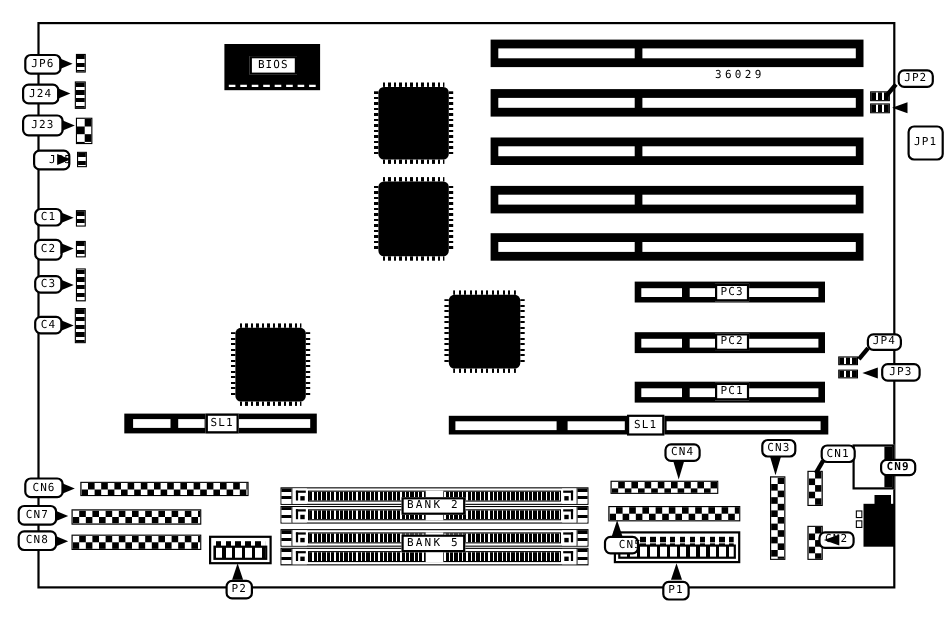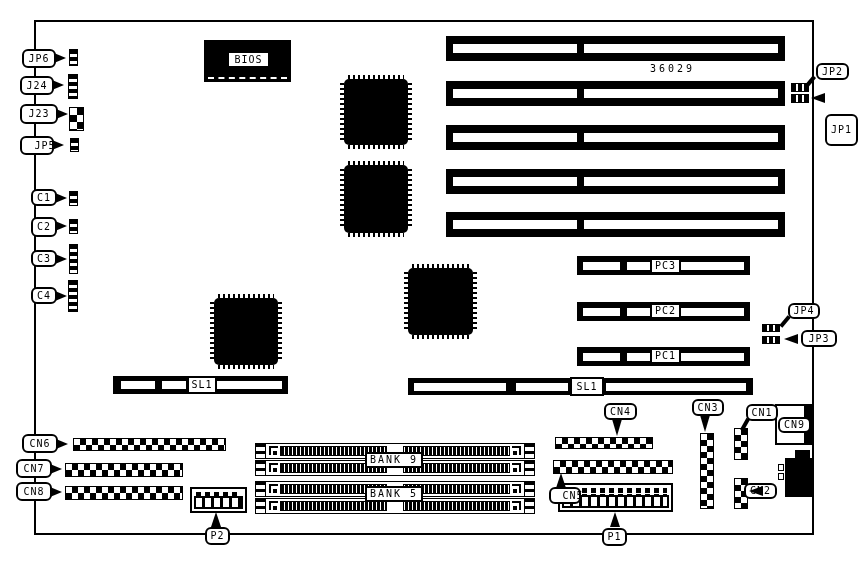--- a/index.html
+++ b/index.html
@@ -207,21 +207,21 @@
   </div>
   <div class="abs simm" style="left:255px;top:498px;width:280px;height:16px;">
     <div class="sc scl"></div>
       <div class="slatch L"></div>
       <div class="sb">
         <div class="sn"></div>
       </div>
       <div class="slatch R"></div>
       <div class="sc scr"></div>
   </div>
-  <div class="abs lb" style="left:365px;top:452px;width:58px;height:16px;letter-spacing:2px;">BANK 9</div>
+  <div class="abs lb" style="left:365px;top:452px;width:58px;height:16px;letter-spacing:2px;">BANK 2</div>
   <div class="abs lb" style="left:365px;top:486px;width:58px;height:16px;letter-spacing:2px;">BANK 5</div>
 
   <div class="abs pcon" style="left:190px;top:487px;width:57px;height:26px;">
     <div class="pd"></div>
       <div class="pq">
         <div class="pc"></div>
       </div>
   </div>
   <div class="abs pcon" style="left:558px;top:483px;width:115px;height:29px;">
     <div class="pd"></div>
@@ -238,21 +238,21 @@
   <div class="abs blk" style="left:795px;top:450px;width:15px;height:10px;"></div>
   <div class="abs wtab" style="left:778px;top:464px;width:6px;height:7px;"></div>
   <div class="abs wtab" style="left:778px;top:473px;width:6px;height:7px;"></div>
 
   <div class="abs co" style="left:22px;top:49px;width:34px;height:19px;">JP6</div>
   <div class="abs ptr ptr-r" style="left:54px;top:53px;"></div>
   <div class="abs co" style="left:20px;top:76px;width:34px;height:19px;">J24</div>
   <div class="abs ptr ptr-r" style="left:52px;top:80px;"></div>
   <div class="abs co" style="left:20px;top:104px;width:38px;height:20px;">J23</div>
   <div class="abs ptr ptr-r" style="left:56px;top:109px;"></div>
-  <div class="abs co" style="left:20px;top:136px;width:34px;height:19px;padding-left:16px;">JP5</div>
+  <div class="abs co" style="left:30px;top:136px;width:34px;height:19px;padding-left:16px;">JP5</div>
   <div class="abs ptr ptr-r" style="left:52px;top:140px;"></div>
   <div class="abs co" style="left:31px;top:189px;width:26px;height:17px;">C1</div>
   <div class="abs ptr ptr-r" style="left:55px;top:193px;"></div>
   <div class="abs co" style="left:31px;top:217px;width:26px;height:20px;">C2</div>
   <div class="abs ptr ptr-r" style="left:55px;top:221px;"></div>
   <div class="abs co" style="left:31px;top:250px;width:26px;height:17px;">C3</div>
   <div class="abs ptr ptr-r" style="left:55px;top:254px;"></div>
   <div class="abs co" style="left:31px;top:287px;width:26px;height:17px;">C4</div>
   <div class="abs ptr ptr-r" style="left:55px;top:291px;"></div>
   <div class="abs co" style="left:22px;top:434px;width:36px;height:19px;">CN6</div>
@@ -276,17 +276,17 @@
   <div class="abs co" style="left:602px;top:528px;width:25px;height:18px;">P1</div>
   <div class="abs ptr ptr-u" style="left:610px;top:512px;"></div>
   <div class="abs co" style="left:549px;top:487px;width:32px;height:17px;padding-left:16px;">CN5</div>
   <div class="abs ptr ptr-u" style="left:556px;top:473px;"></div>
   <div class="abs co" style="left:604px;top:403px;width:33px;height:17px;">CN4</div>
   <div class="abs ptr ptr-d" style="left:612px;top:419px;"></div>
   <div class="abs co" style="left:692px;top:399px;width:32px;height:17px;">CN3</div>
   <div class="abs ptr ptr-d" style="left:700px;top:415px;"></div>
   <div class="abs co" style="left:746px;top:404px;width:32px;height:17px;">CN1</div>
   <div class="abs stem" style="left:743px;top:418px;width:4px;height:13px;transform:rotate(30deg);"></div>
-  <div class="abs co" style="left:778px;top:417px;width:33px;height:16px;">CN9</div>
+  <div class="abs co" style="left:800px;top:417px;width:33px;height:16px;font-weight:bold;">CN9</div>
   <div class="abs co" style="left:744px;top:483px;width:33px;height:16px;">CN2</div>
   <div class="abs ptr ptr-l" style="left:749px;top:486px;"></div>
 
 </div>
 
 </body></html>

